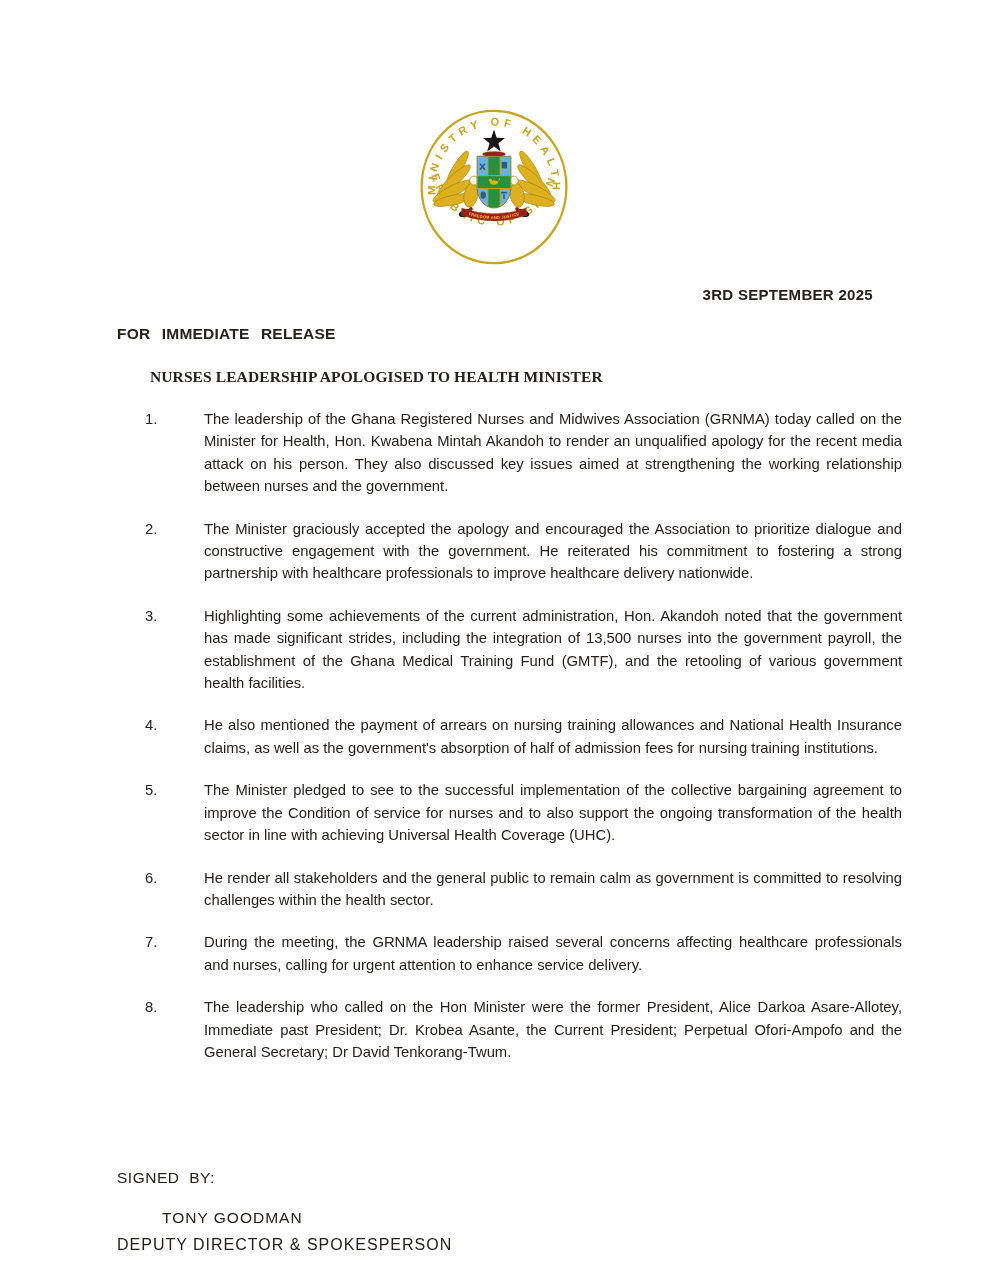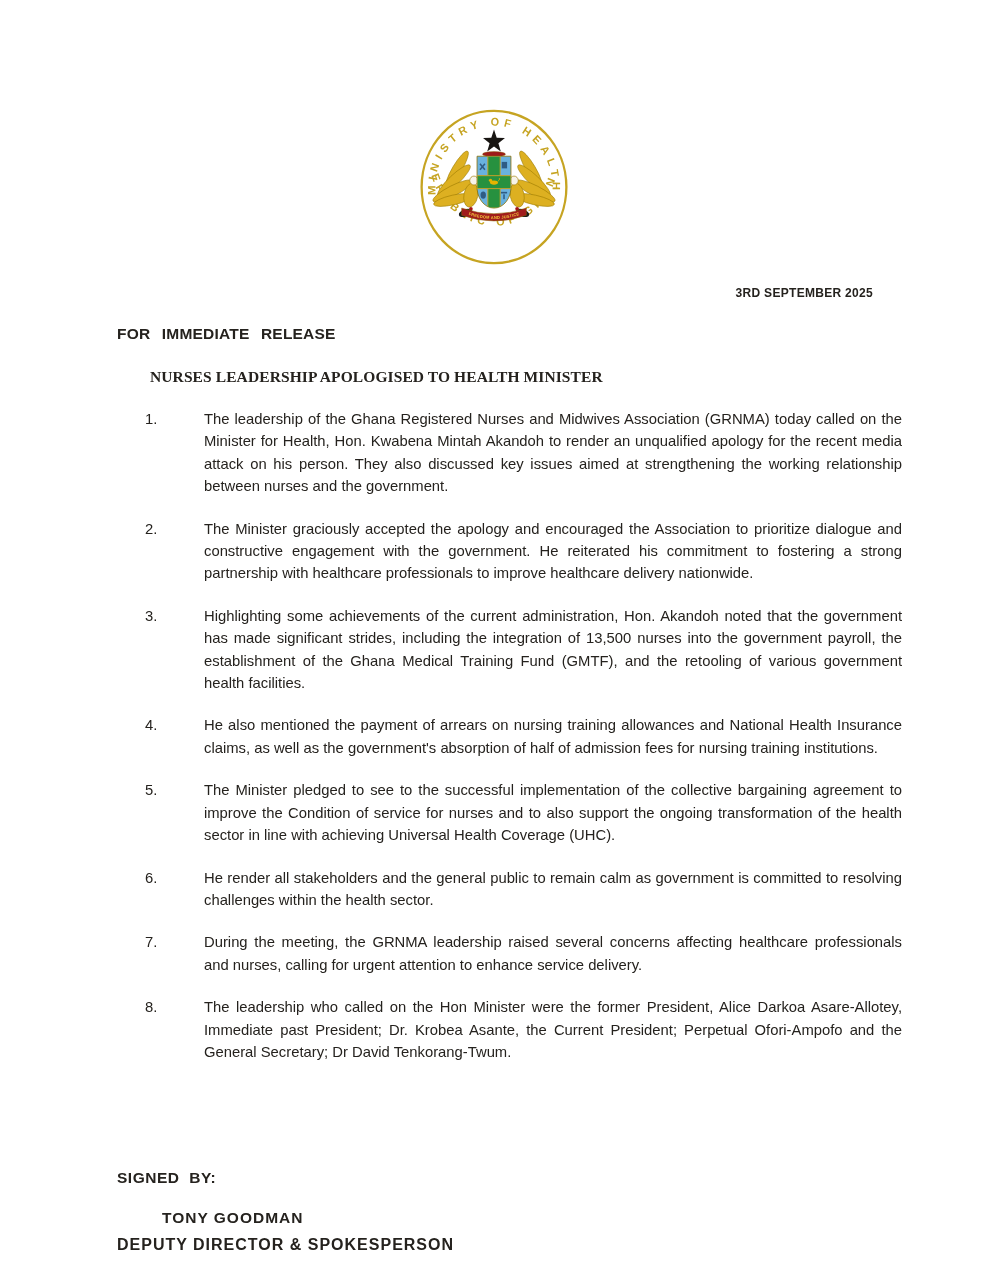--- a/index.html
+++ b/index.html
@@ -17,21 +17,21 @@
     left: 417px;
     top: 106px;
     width: 154px;
     height: 162px;
   }
   .logo svg { width: 100%; height: 100%; display: block; }
   .date-line {
     position: absolute;
     top: 286px;
     right: 116px;
-    font-size: 12px;
+    font-size: 15px;
     font-weight: bold;
     letter-spacing: 0.3px;
     white-space: nowrap;
   }
   .release-line {
     position: absolute;
     left: 117px;
     top: 325px;
     font-size: 15.5px;
     font-weight: bold;
@@ -61,21 +61,21 @@
     margin-bottom: 20px;
     font-size: 14.8px;
     line-height: 22.4px;
   }
   .para .num { flex: 0 0 32px; }
   .para .ptext { flex: 1; text-align: justify; margin-left: 27px; }
   .sig {
     position: absolute;
     left: 117px;
     top: 1168px;
-    font-weight: bold;
+    font-weight: normal;
     line-height: 20px;
   }
   .sig .signed-by { font-size: 15.5px; word-spacing: 5px; letter-spacing: 0.5px; }
   .sig .sig-name  { margin-top: 20px; font-size: 15.5px; letter-spacing: 1px; margin-left: 45px; }
   .sig .sig-title { margin-top: 7px;  font-size: 16px; letter-spacing: 1px; }
 </style>
 </head>
 <body>
 
 <div class="page">

